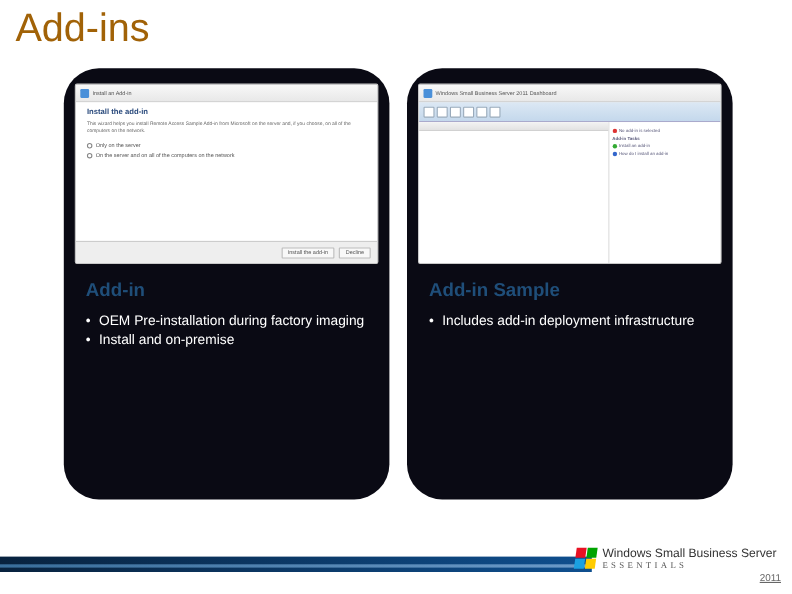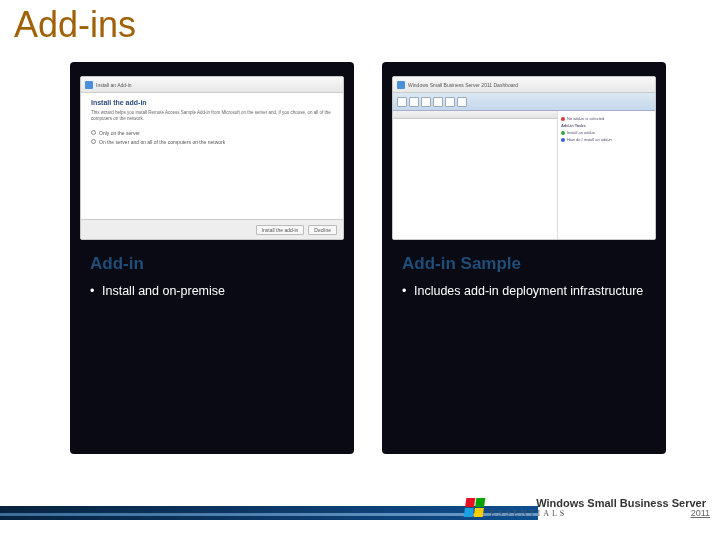--- a/index.html
+++ b/index.html
@@ -24,24 +24,23 @@
     top: 62px;
     left: 58px;
     width: 608px;
     height: 392px;
     display: flex;
     gap: 16px;
   }
   .card {
     flex: 1;
     background: #0a0a14;
-    border-radius: 4px;
+    border-radius: 32px;
     position: relative;
     overflow: hidden;
-    margin-left: 12px;
   }
   .thumb {
     position: absolute;
     top: 14px;
     left: 10px;
     right: 10px;
     height: 164px;
     background: #f3f3f3;
     border: 1px solid #c8c8c8;
     border-radius: 2px;
@@ -229,26 +228,26 @@
   }
   .footer .flag span:nth-child(1){background:#e81123;}
   .footer .flag span:nth-child(2){background:#00a300;}
   .footer .flag span:nth-child(3){background:#1ba1e2;}
   .footer .flag span:nth-child(4){background:#ffcc00;}
   .footer .logo-text {
     font-size: 11px;
     line-height: 1.05;
     color: #333;
   }
-  .footer .logo-text .l1 { font-weight: 700; margin-left: 46px; }
+  .footer .logo-text .l1 { font-weight: 400; }
   .footer .logo-text .l2 { letter-spacing: 3px; font-size: 8px; color:#555;font-family:Liberation Serif, serif; }
   .footer .year {
     position: absolute;
     right: 10px;
-    top: 12px;
+    top: 24px;
     font-size: 9px;
     color: #666;
     text-decoration: underline;
   }
 </style>
 </head>
 <body>
 
 <h1 class="title">Add-ins</h1>
 
@@ -273,20 +272,21 @@
         </div>
       </div>
       <div class="btn-bar">
         <span class="mini-btn">Install the add-in</span>
         <span class="mini-btn">Decline</span>
       </div>
     </div>
     <div class="card-title">Add-in</div>
     <div class="card-body">
       <ul>
+        <li>OEM Pre-installation during factory imaging</li>
         <li>Install and on-premise</li>
       </ul>
     </div>
   </div>
 
   <div class="card">
     <div class="thumb dash">
       <div class="win-top">
         <span class="ico"></span>
         <span>Windows Small Business Server 2011 Dashboard</span>

